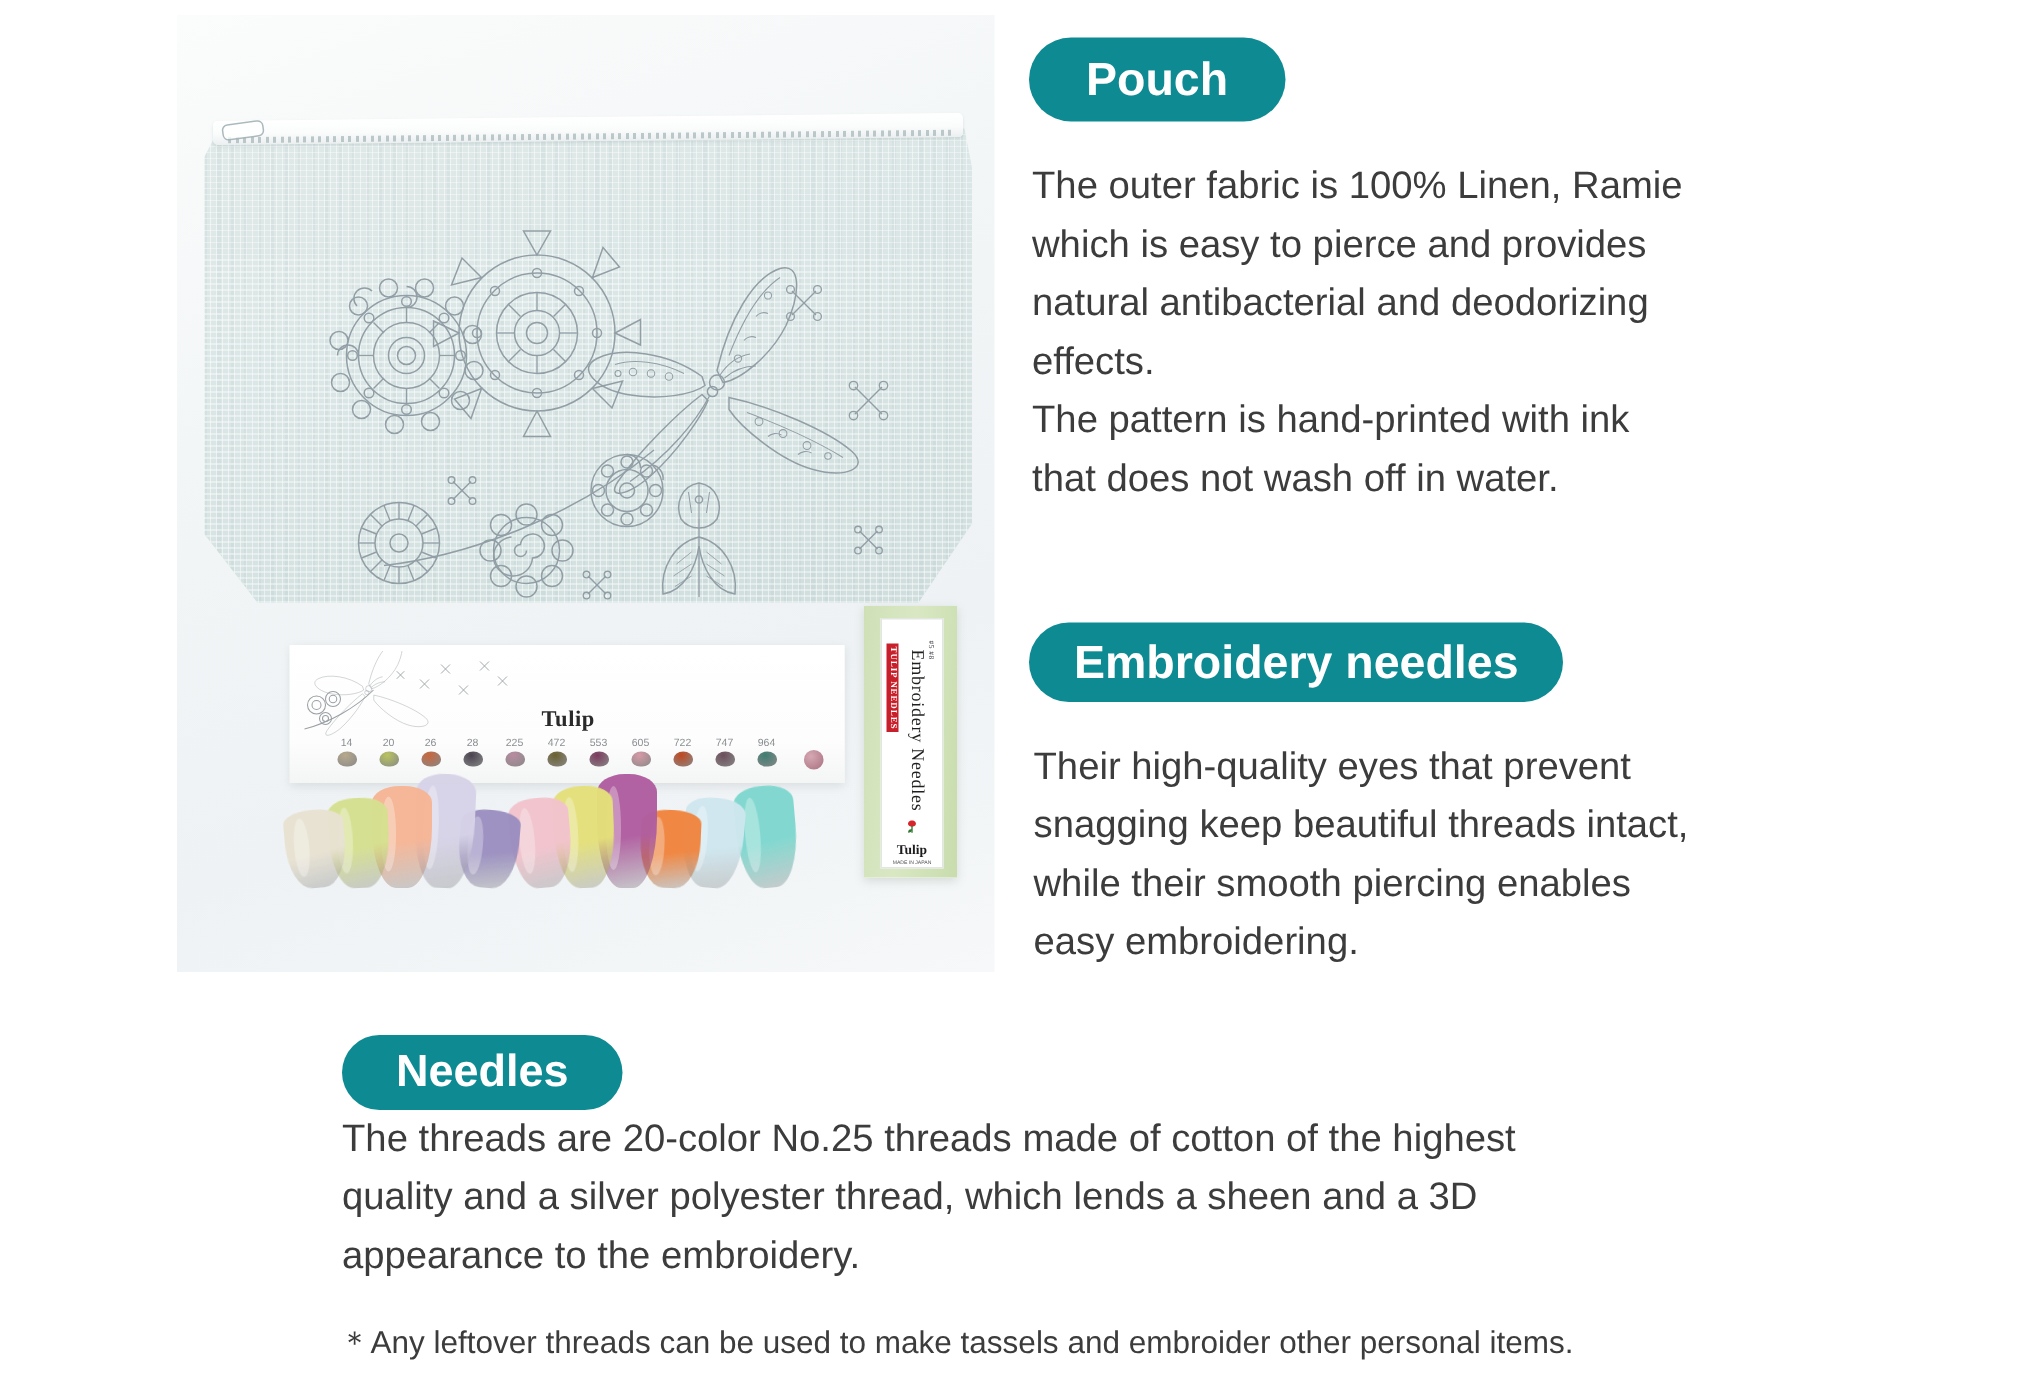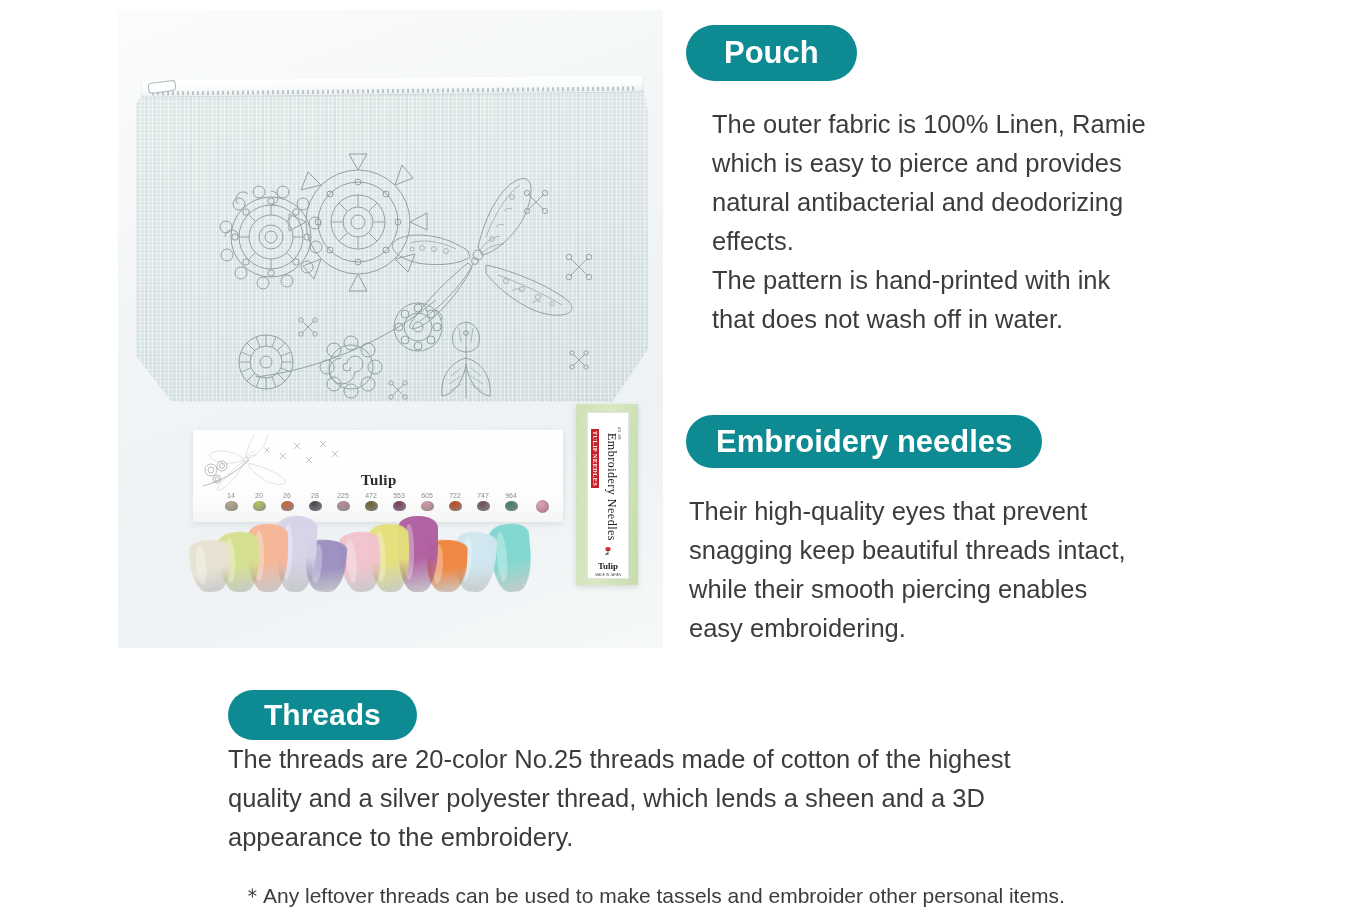--- a/index.html
+++ b/index.html
@@ -214,24 +214,24 @@
   .badge-pouch  { left: 686px; top: 25px;  padding: 0 38px; height: 56px; font-size: 31px; }
   .badge-needle { left: 686px; top: 415px; padding: 0 30px; height: 53px; font-size: 31px; }
   .badge-thread { left: 228px; top: 690px; padding: 0 36px; height: 50px; font-size: 30px; }
 
   .body-text {
     position: absolute;
     font-family: "Liberation Sans", sans-serif;
     color: #3c3c3c;
     white-space: pre-line;
   }
-  .text-pouch  { left: 712px; top: 105px; width: 580px; font-size: 25.5px; line-height: 39px; }
+  .text-pouch  { left: 688px; top: 105px; width: 580px; font-size: 25.5px; line-height: 39px; }
   .text-needle { left: 689px; top: 492px; width: 580px; font-size: 25.5px; line-height: 39px; }
   .text-thread { left: 228px; top: 740px; width: 1010px; font-size: 25.5px; line-height: 39px; }
-  .text-note   { left: 226px; top: 882px; width: 1030px; font-size: 21px; line-height: 28px; margin-left: 16px; }
+  .text-note   { left: 226px; top: 882px; width: 1030px; font-size: 21px; line-height: 28px; }
 </style>
 </head>
 <body style="background: rgb(255, 255, 255);">
 
 <div class="photo">
   <div class="photo-inner">
 
     <div class="pouch">
       <div class="pouch-shape"></div>
       <div class="pouch-weave"></div>
@@ -635,17 +635,17 @@
 effects.
 The pattern is hand-printed with ink
 that does not wash off in water.</div>
 
 <div class="badge badge-needle" style="background: rgb(13, 138, 146);">Embroidery needles</div>
 <div class="body-text text-needle">Their high-quality eyes that prevent
 snagging keep beautiful threads intact,
 while their smooth piercing enables
 easy embroidering.</div>
 
-<div class="badge badge-thread" style="background: rgb(13, 138, 146);">Threads</div>
+<div class="badge badge-thread" style="background: rgb(13, 138, 146);">Needles</div>
 <div class="body-text text-thread">The threads are 20-color No.25 threads made of cotton of the highest
 quality and a silver polyester thread, which lends a sheen and a 3D
 appearance to the embroidery.</div>
 <div class="body-text text-note">＊Any leftover threads can be used to make tassels and embroider other personal items.</div>
 
 </body></html>

